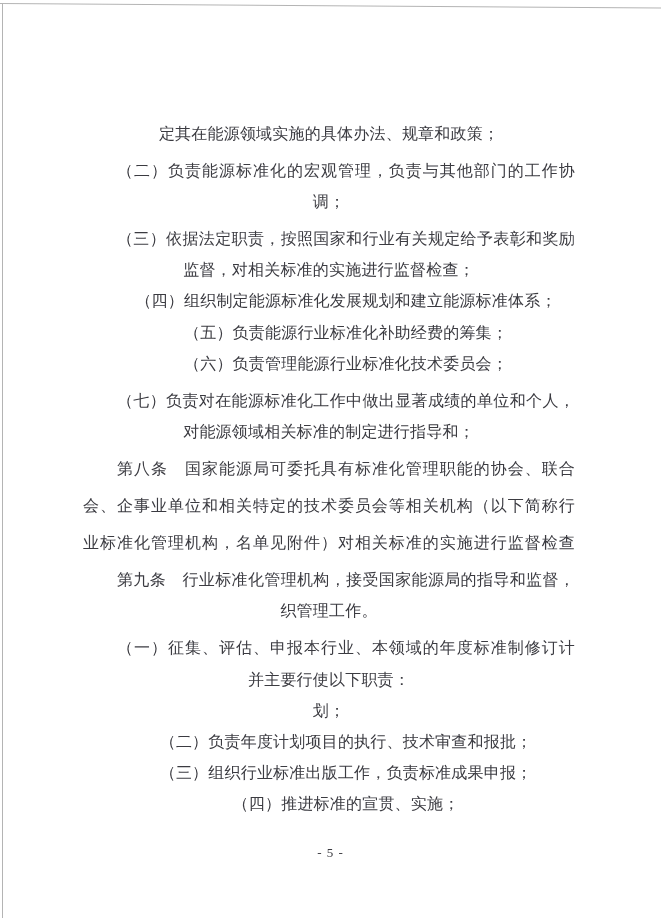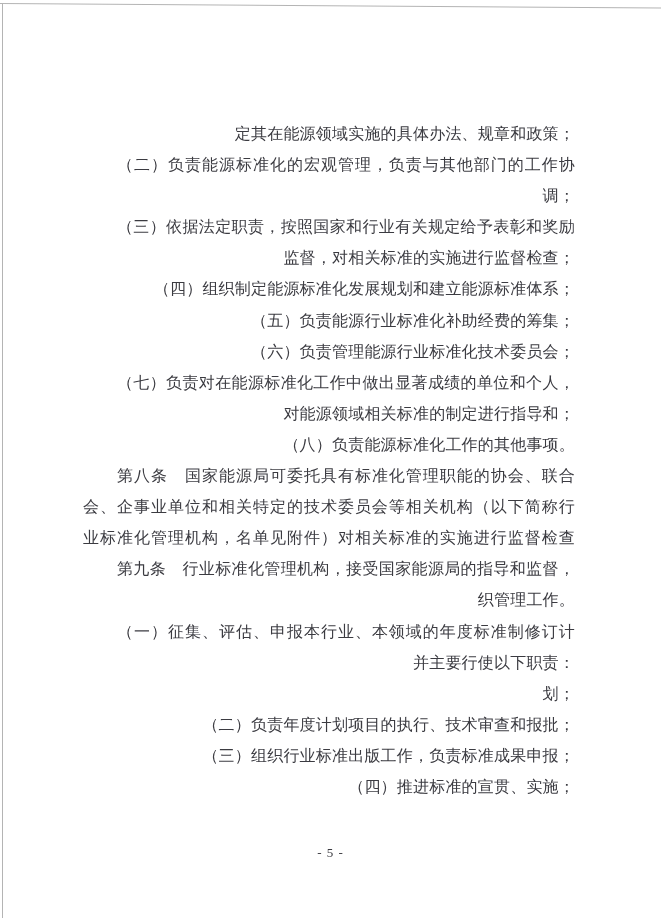--- a/index.html
+++ b/index.html
@@ -38,26 +38,27 @@
     left: 83px;
     top: 118px;
     width: 492px;
     color: var(--text-color, #3b3b41);
     font-size: 16px;
     line-height: 31.1px;
     letter-spacing: 0.2px;
   }
   .text-block .line {
     white-space: nowrap;
-    text-align: right;
+    text-align: center;
   }
   .text-block .line.justify {
     white-space: normal;
     text-align: justify;
     text-align-last: justify;
+    margin-top: 6px;
   }
   .text-block .line.indent {
     text-indent: 34px;
   }
   .footer {
     position: absolute;
     left: 0;
     top: 845px;
     width: 661px;
     text-align: center;
@@ -76,21 +77,20 @@
       <div class="line">定其在能源领域实施的具体办法、规章和政策；</div>
       <div class="line indent justify">（二）负责能源标准化的宏观管理，负责与其他部门的工作协</div>
       <div class="line">调；</div>
       <div class="line indent justify">（三）依据法定职责，按照国家和行业有关规定给予表彰和奖励</div>
       <div class="line">监督，对相关标准的实施进行监督检查；</div>
       <div class="line indent">（四）组织制定能源标准化发展规划和建立能源标准体系；</div>
       <div class="line indent">（五）负责能源行业标准化补助经费的筹集；</div>
       <div class="line indent">（六）负责管理能源行业标准化技术委员会；</div>
       <div class="line indent justify">（七）负责对在能源标准化工作中做出显著成绩的单位和个人，</div>
       <div class="line">对能源领域相关标准的制定进行指导和；</div>
-      <div class="line indent">（八）负责能源标准化工作的其他事项。</div>
       <div class="line indent justify">第八条　国家能源局可委托具有标准化管理职能的协会、联合</div>
       <div class="line justify">会、企事业单位和相关特定的技术委员会等相关机构（以下简称行</div>
       <div class="line justify">业标准化管理机构，名单见附件）对相关标准的实施进行监督检查</div>
       <div class="line indent justify">第九条　行业标准化管理机构，接受国家能源局的指导和监督，</div>
       <div class="line">织管理工作。</div>
       <div class="line indent justify">（一）征集、评估、申报本行业、本领域的年度标准制修订计</div>
       <div class="line">并主要行使以下职责：</div>
       <div class="line">划；</div>
       <div class="line indent">（二）负责年度计划项目的执行、技术审查和报批；</div>
       <div class="line indent">（三）组织行业标准出版工作，负责标准成果申报；</div>

